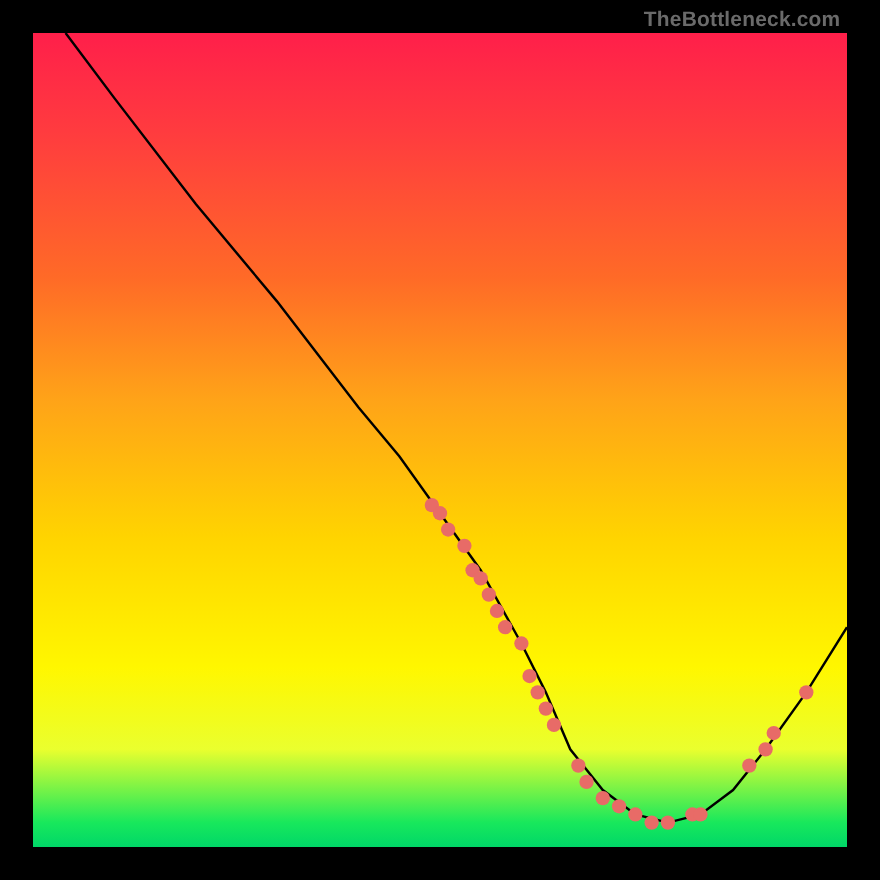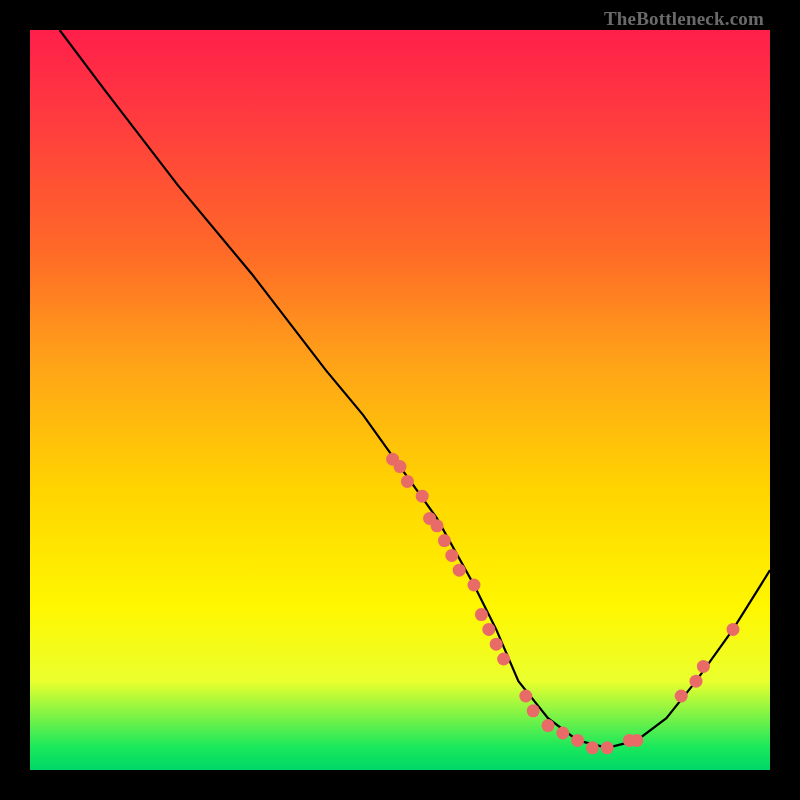--- a/index.html
+++ b/index.html
@@ -1,17 +1,17 @@
 <!DOCTYPE html>
 <html><head>
 <meta charset="utf-8">
 <style>
   * { margin: 0; padding: 0; box-sizing: border-box; }
   html, body { width: 800px; height: 800px; background: #000; overflow: hidden; font-family: Arial, sans-serif; }
-  .container { position: relative; width: 800px; height: 800px; font-family: Liberation Serif, serif; }
+  .container { position: relative; width: 800px; height: 800px; }
   .plot-area {
     position: absolute;
     left: 30px; top: 30px;
     width: 740px; height: 740px;
     background: linear-gradient(to bottom,
       #ff1f4a 0%,
       #ff3b3f 12%,
       #ff6a27 30%,
       #ffa318 45%,
       #ffd400 62%,

